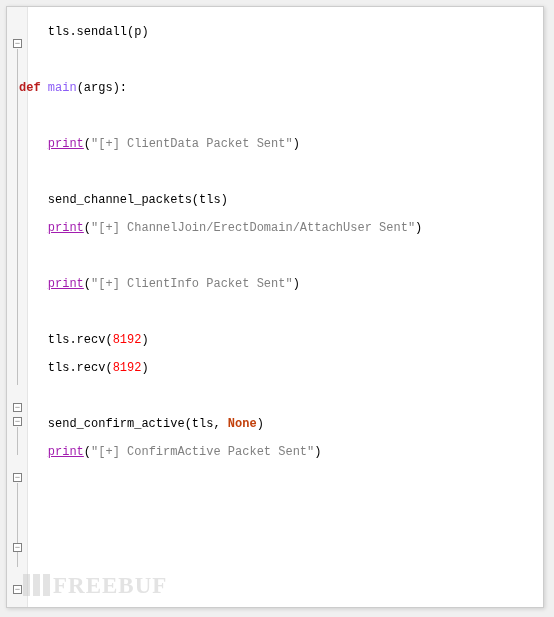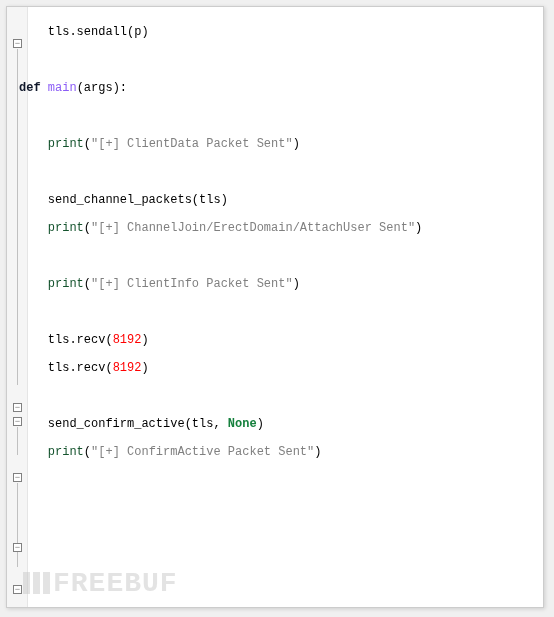--- a/index.html
+++ b/index.html
@@ -59,34 +59,34 @@
     color: #808080;
     box-sizing: border-box;
   }
   .fold::before { content: "−"; }
   .vline {
     position: absolute;
     left: 10px;
     width: 0;
     border-left: 1px solid #c0c0c0;
   }
-  .kw { color: #0f172a; font-weight: bold; }
+  .kw { color: #b91c1c; font-weight: bold; }
   .fnname { color: #8b5cf6; }
   .str { color: #808080; }
   .num { color: #ff0000; }
   .op { color: #000080; font-weight: bold; }
-  .const { color: #15803d; font-weight: bold; }
+  .const { color: #c2410c; font-weight: bold; }
   .plain { color: #000000; }
-  .bi { color: #14532d; }
+  .bi { color: #a21caf; text-decoration: underline; }
   .watermark {
     position: absolute;
     bottom: 8px;
     left: 8px;
-    font-family: Liberation Mono, monospace;
-    font-size: 28px;
+    font-family: Liberation Serif, serif;
+    font-size: 23px;
     font-weight: bold;
     color: rgba(200,200,200,0.5);
     letter-spacing: 1px;
     pointer-events: none;
     padding-left: 8px;
   }
   .watermark .box {
     display: inline-block;
     width: 7px;
     height: 22px;

